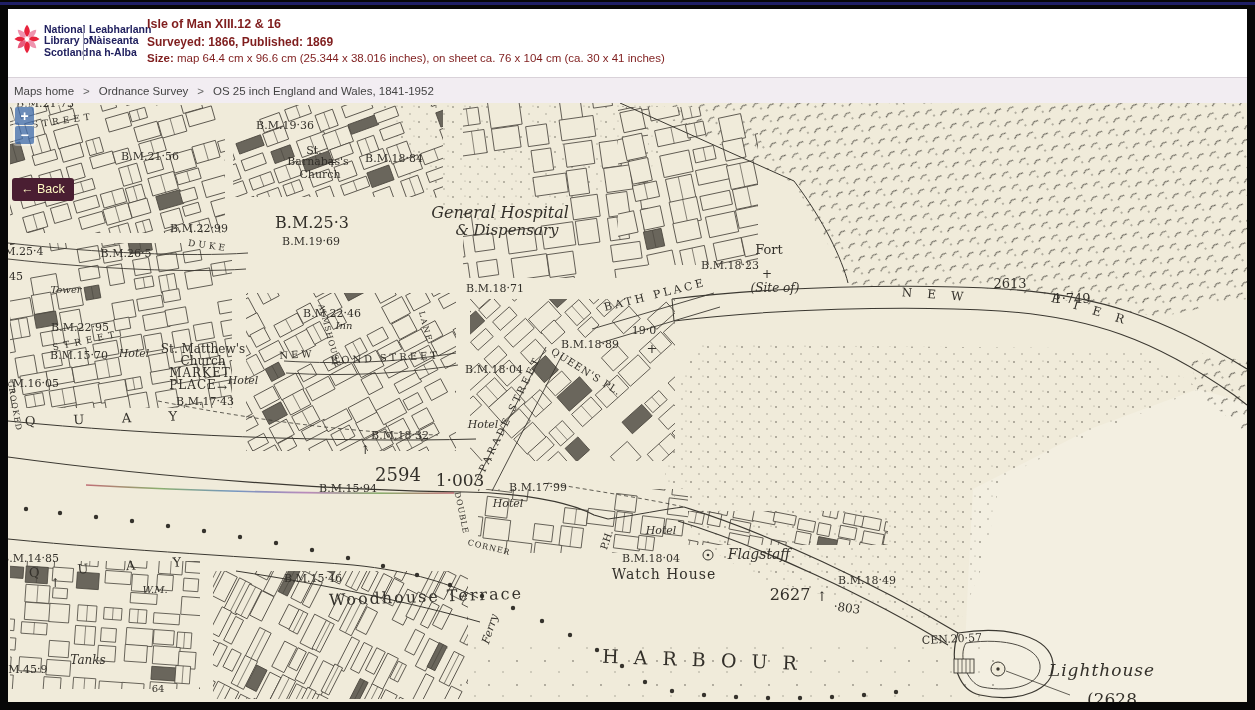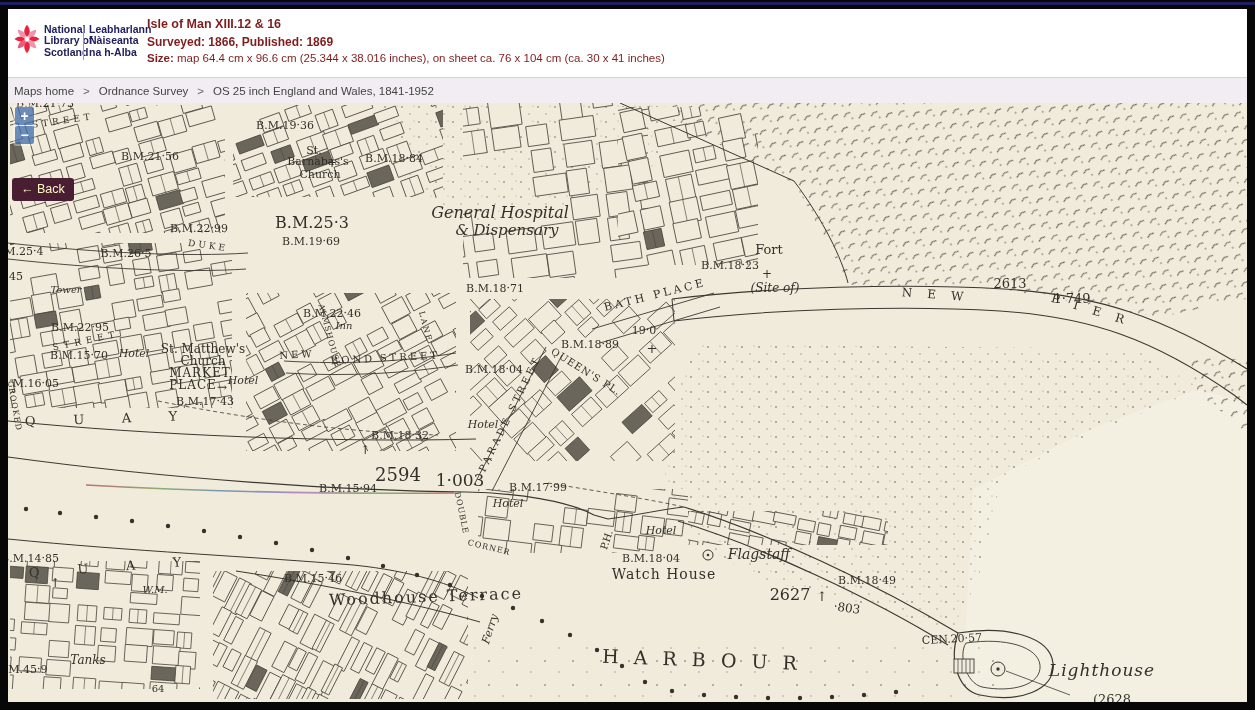--- a/index.html
+++ b/index.html
@@ -2068,21 +2068,21 @@
         <div class="mlabel i" style="left: 653px; top: 427px; font-size: 11px; transform: translate(-50%, -50%) rotate(0deg);">Hotel</div>
         <div class="mlabel" style="left: 643px; top: 455px; font-size: 11px; transform: translate(-50%, -50%) rotate(0deg);">B.M.18·04</div>
         <div class="mlabel" style="left: 656px; top: 471px; font-size: 14px; letter-spacing: 1px; transform: translate(-50%, -50%) rotate(0deg);">Watch House</div>
         <div class="mlabel i" style="left: 751px; top: 451px; font-size: 14px; transform: translate(-50%, -50%) rotate(0deg);">Flagstaff</div>
         <div class="mlabel" style="left: 859px; top: 477px; font-size: 11px; transform: translate(-50%, -50%) rotate(0deg);">B.M.18·49</div>
         <div class="mlabel" style="left: 782px; top: 492px; font-size: 16px; transform: translate(-50%, -50%) rotate(0deg);">2627</div>
         <div class="mlabel" style="left: 814px; top: 493px; font-size: 13px; transform: translate(-50%, -50%) rotate(0deg);">↑</div>
         <div class="mlabel" style="left: 839px; top: 505px; font-size: 12px; transform: translate(-50%, -50%) rotate(8deg);">·803</div>
         <div class="mlabel" style="left: 944px; top: 536px; font-size: 11px; transform: translate(-50%, -50%) rotate(-3deg);">CEN.20·57</div>
         <div class="mlabel i" style="left: 1094px; top: 567px; font-size: 17px; letter-spacing: 1px; transform: translate(-50%, -50%) rotate(0deg);">Lighthouse</div>
-        <div class="mlabel" style="left: 1104px; top: 596px; font-size: 13px; transform: translate(-50%, -50%) rotate(0deg); text-align: right;">(2628</div>
+        <div class="mlabel" style="left: 1104px; top: 596px; font-size: 17px; transform: translate(-50%, -50%) rotate(0deg); text-align: right;">(2628</div>
         <div class="mlabel" style="left: 418px; top: 494px; font-size: 16px; letter-spacing: 2px; transform: translate(-50%, -50%) rotate(-2deg);">Woodhouse Terrace</div>
         <div class="mlabel i" style="left: 482px; top: 526px; font-size: 11px; transform: translate(-50%, -50%) rotate(-72deg);">Ferry</div>
         <div class="mlabel" style="left: 699px; top: 557px; font-size: 19px; letter-spacing: 15px; transform: translate(-50%, -50%) rotate(2deg);">HARBOUR</div>
         <div class="mlabel i" style="left: 80px; top: 557px; font-size: 12px; transform: translate(-50%, -50%) rotate(0deg);">Tanks</div>
         <div class="mlabel" style="left: 14px; top: 566px; font-size: 11px; transform: translate(-50%, -50%) rotate(0deg);">B.M.45·9</div>
         <div class="mlabel" style="left: 47px; top: 480px; font-size: 12px; transform: translate(-50%, -50%) rotate(0deg);">↑</div>
         <div class="mlabel" style="left: 150px; top: 586px; font-size: 10px; transform: translate(-50%, -50%) rotate(0deg);">64</div>
         <div class="mlabel i" style="left: 147px; top: 487px; font-size: 10px; transform: translate(-50%, -50%) rotate(0deg);">W.M.</div>
         <div class="mlabel" style="left: 305px; top: 475px; font-size: 11px; transform: translate(-50%, -50%) rotate(0deg);">B.M.15·46</div>
         <div class="mlabel" style="left: 22px; top: 455px; font-size: 11px; transform: translate(-50%, -50%) rotate(0deg);">B.M.14·85</div>

